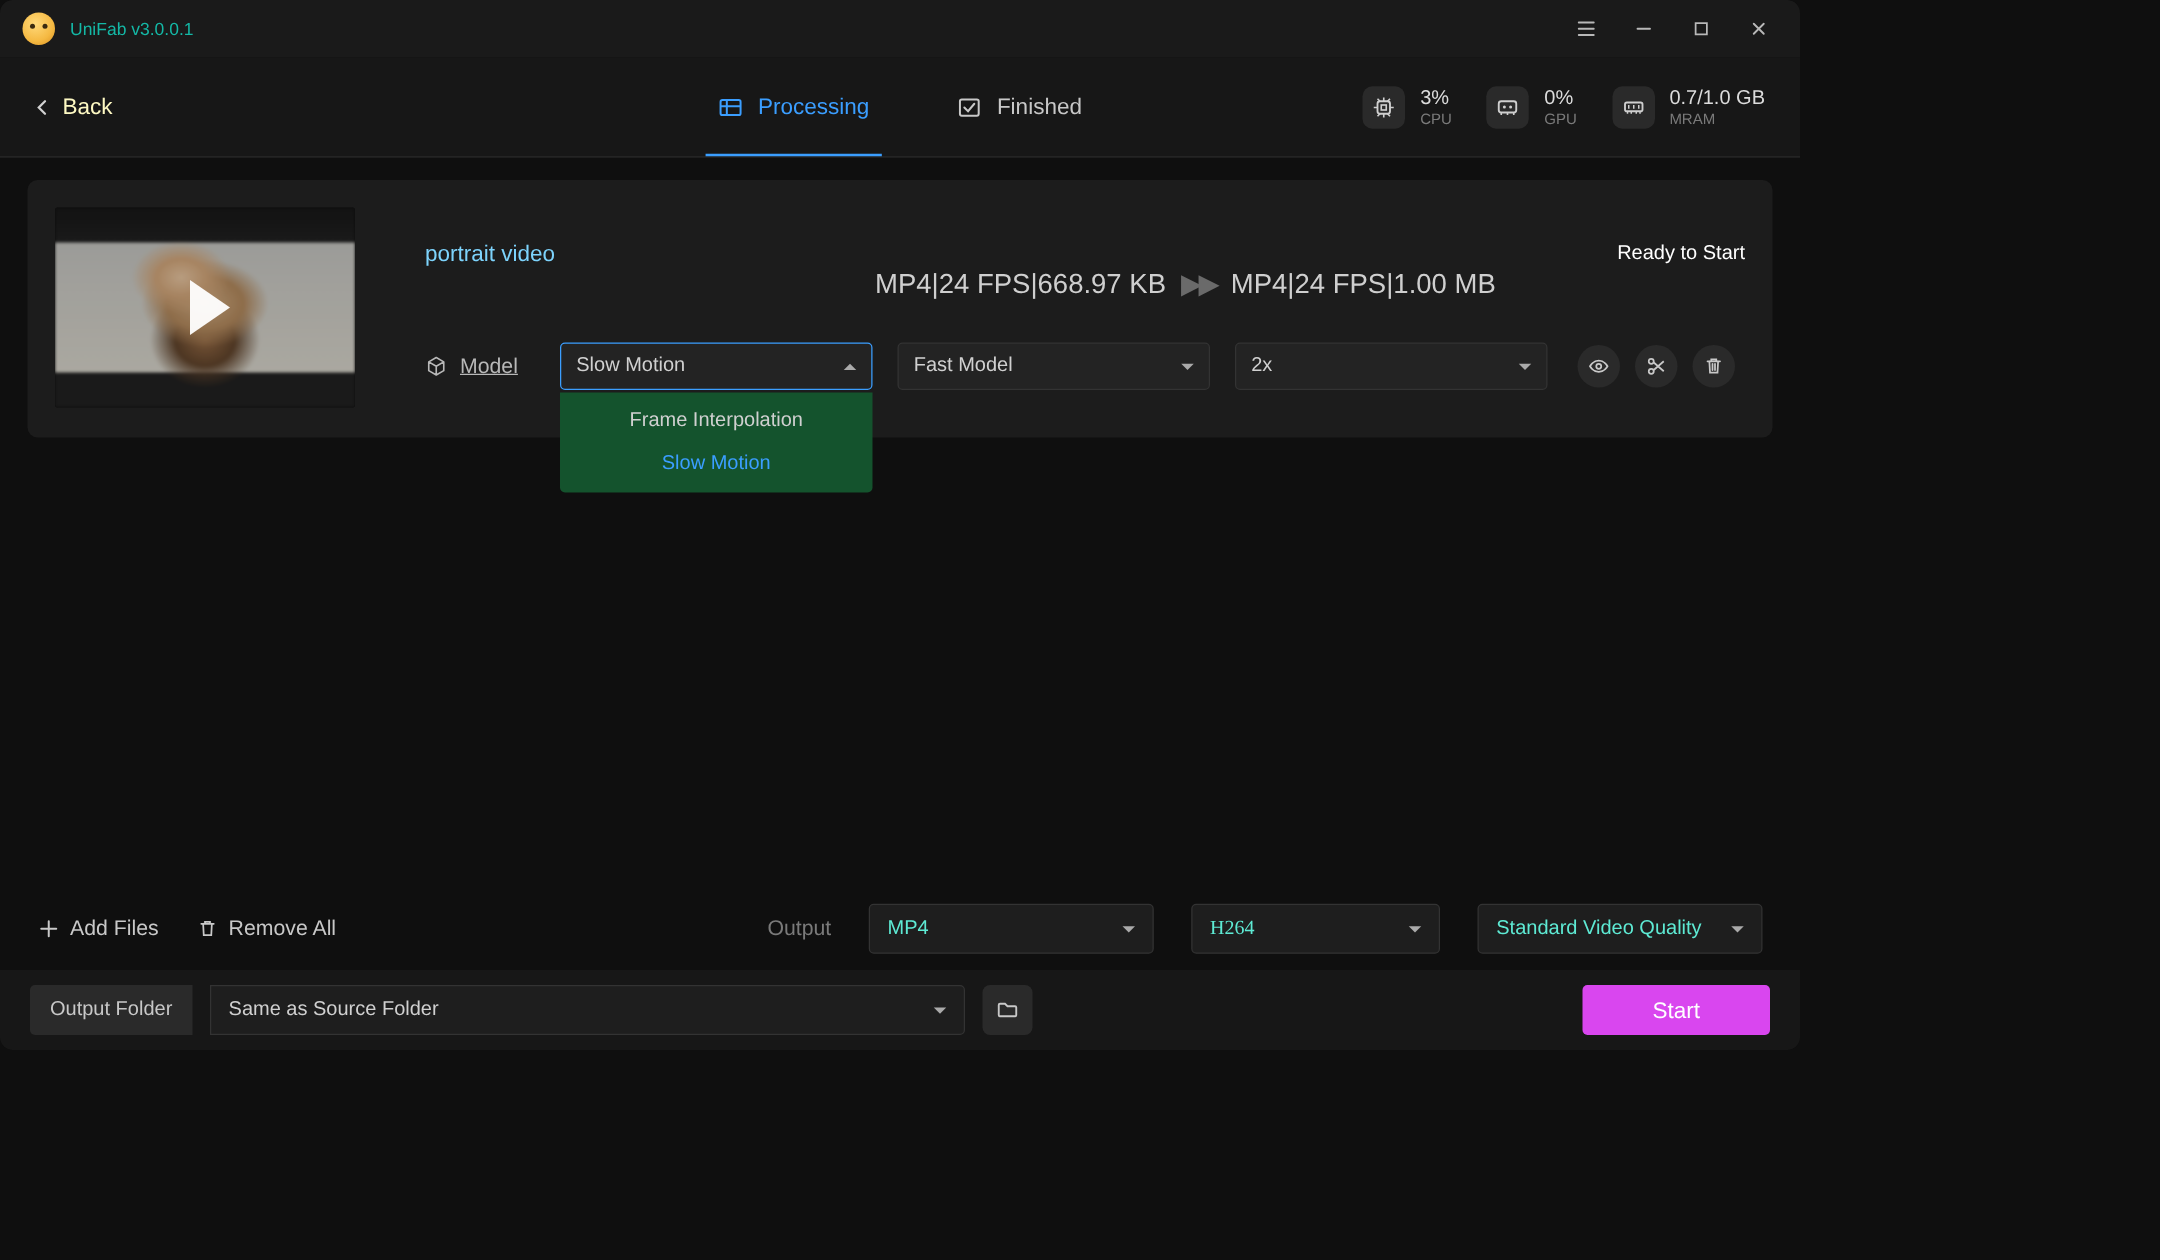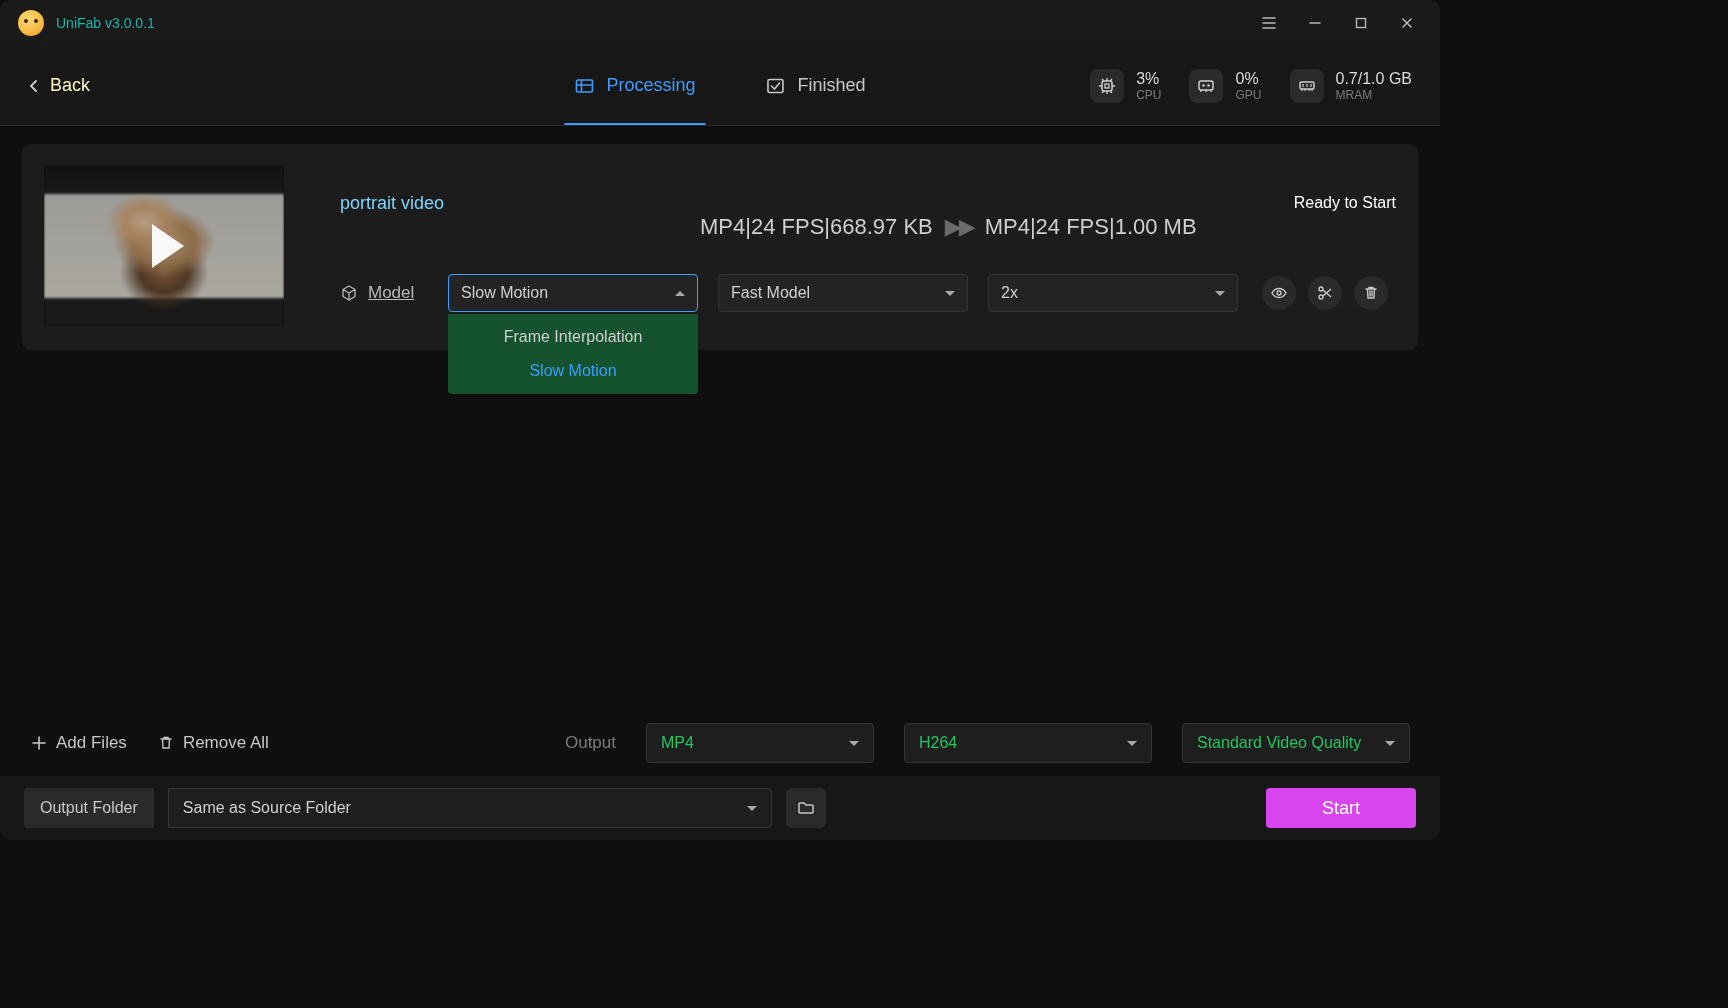--- a/index.html
+++ b/index.html
@@ -133,23 +133,23 @@
   display: flex; align-items: center; justify-content: center; color: #c8c8c8; cursor: pointer;
 }
 .bottom-bar {
   position: absolute; left: 0; right: 0; bottom: 64px; height: 66px;
   display: flex; align-items: center; padding: 0 30px; gap: 30px;
 }
 .bb-action { display: flex; align-items: center; gap: 8px; font-size: 17px; color: #c8c8c8; cursor: pointer; }
 .output-label { font-size: 17px; color: #7a7a7a; margin-left: auto; }
 .bb-select { height: 40px; background: #1e1e1e; border: 1px solid #333; border-radius: 4px;
   display: flex; align-items: center; justify-content: space-between;
-  padding: 0 14px; font-size: 16px; color: #22c55e; cursor: pointer; }
+  padding: 0 14px; font-size: 16px; color: #5eead4; cursor: pointer; }
 .bb-sel1 { width: 228px; }
-.bb-sel2 { width: 248px; }
+.bb-sel2 { width: 199px; font-family: Liberation Serif, serif; }
 .bb-sel3 { width: 228px; }
 .footer {
   position: absolute; left: 0; right: 0; bottom: 0; height: 64px;
   display: flex; align-items: center; padding: 12px 24px; gap: 14px;
   background: #171717; border-radius: 0 0 10px 10px;
 }
 .output-folder-label {
   height: 40px; background: #2a2a2a; color: #c8c8c8; font-size: 16px;
   display: flex; align-items: center; padding: 0 16px; border-radius: 4px 0 0 4px;
 }

